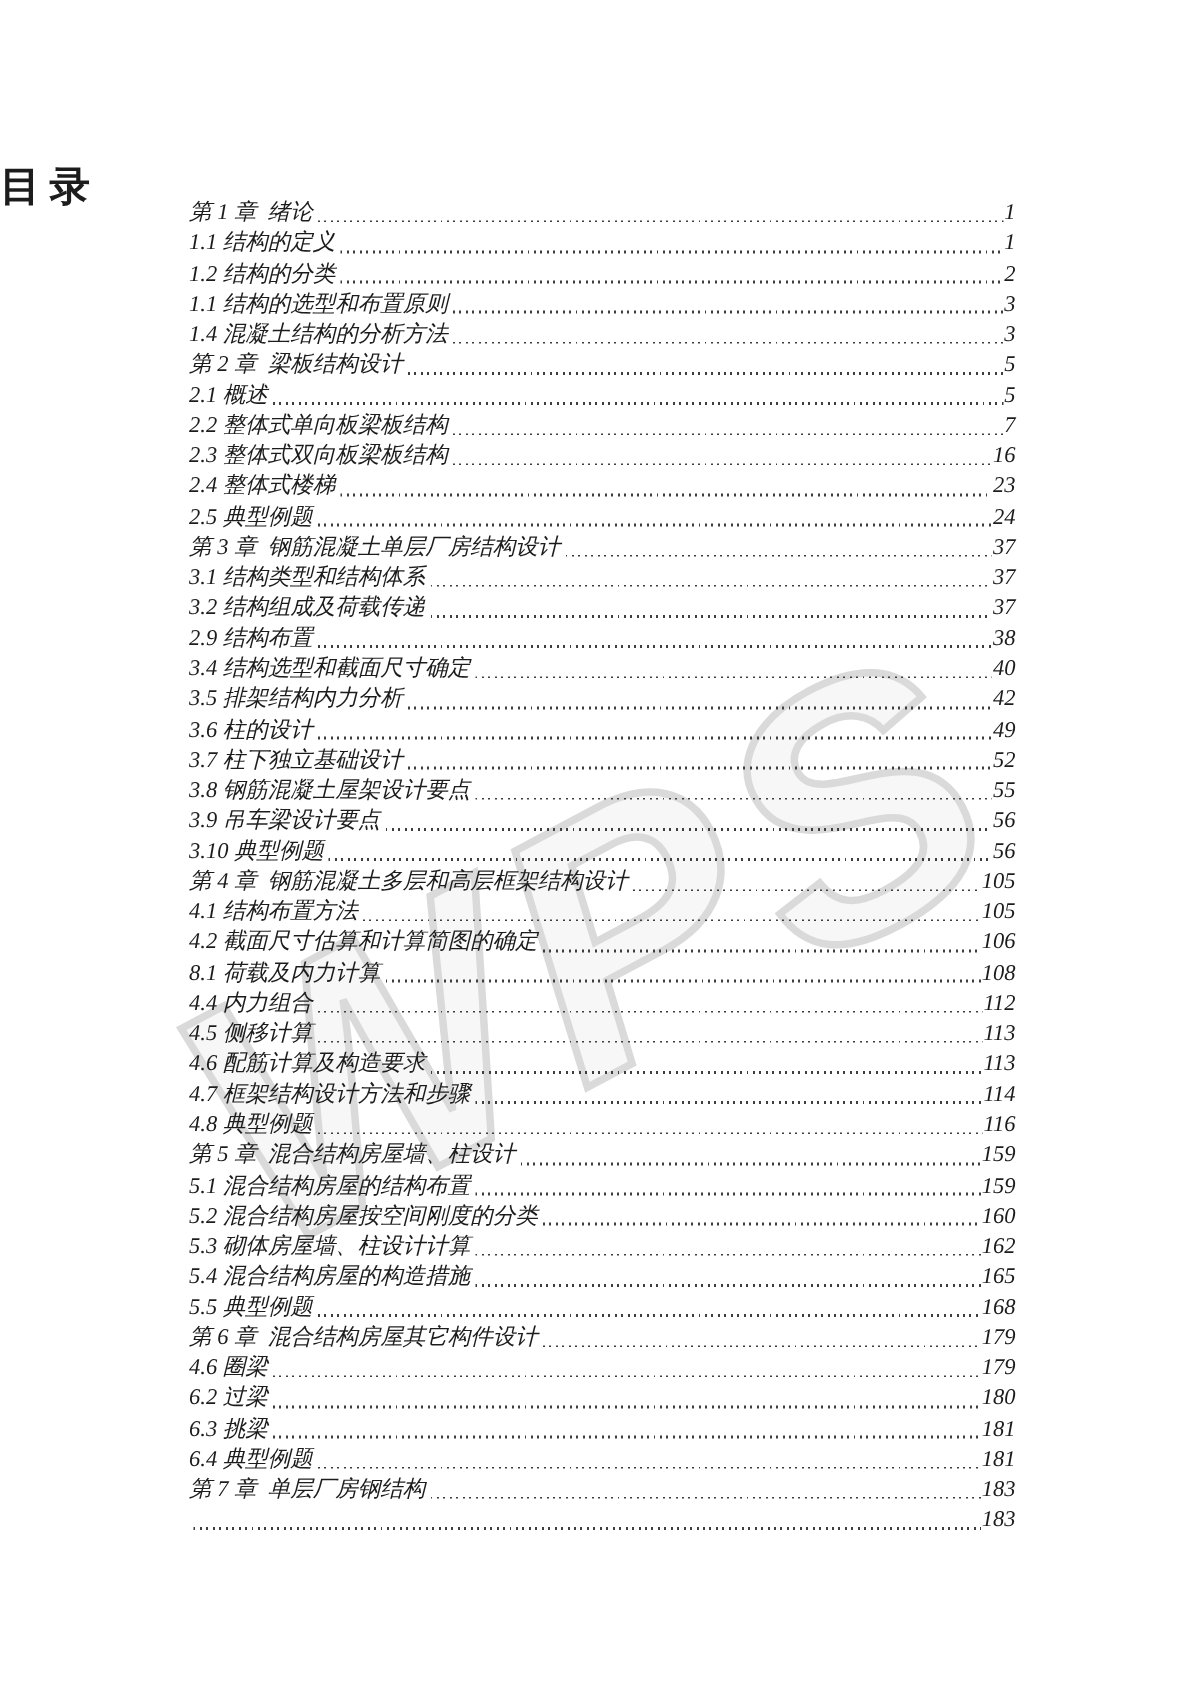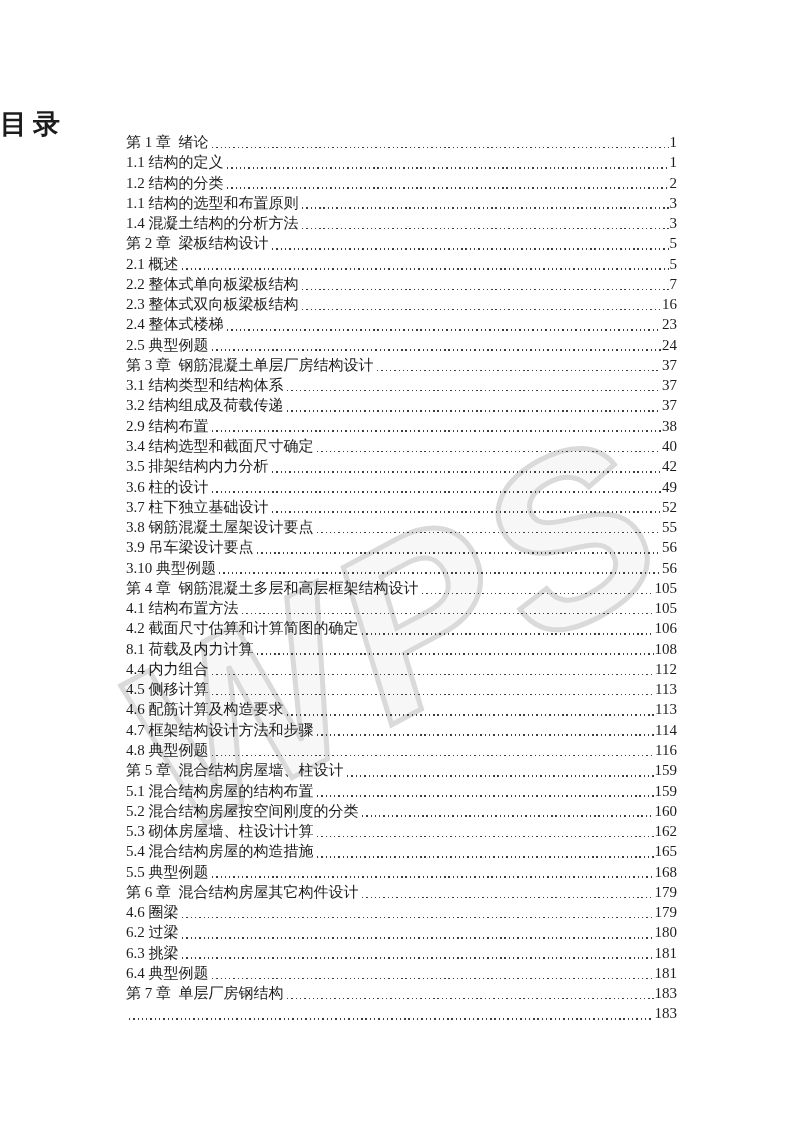--- a/index.html
+++ b/index.html
@@ -51,20 +51,21 @@
     z-index: 1;
   }
   .toc-row {
     display: flex;
     align-items: center;
     height: 20.27px;
     font-size: 15px;
     line-height: 20.27px;
     white-space: pre;
     cursor: default;
+    font-style: italic;
   }
   .toc-label { flex: 0 0 auto; white-space: pre; }
   .toc-dots {
     flex: 1 1 auto;
     align-self: flex-end;
     height: 1.6px;
     margin: 0 1px 4px 3px;
     background-image: repeating-linear-gradient(
       to right, #3e3e3e 0, #3e3e3e 1.3px, transparent 1.3px, transparent 4.3px);
   }

